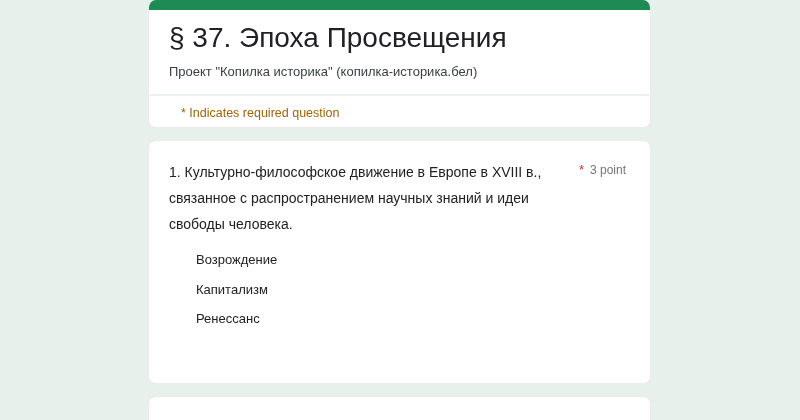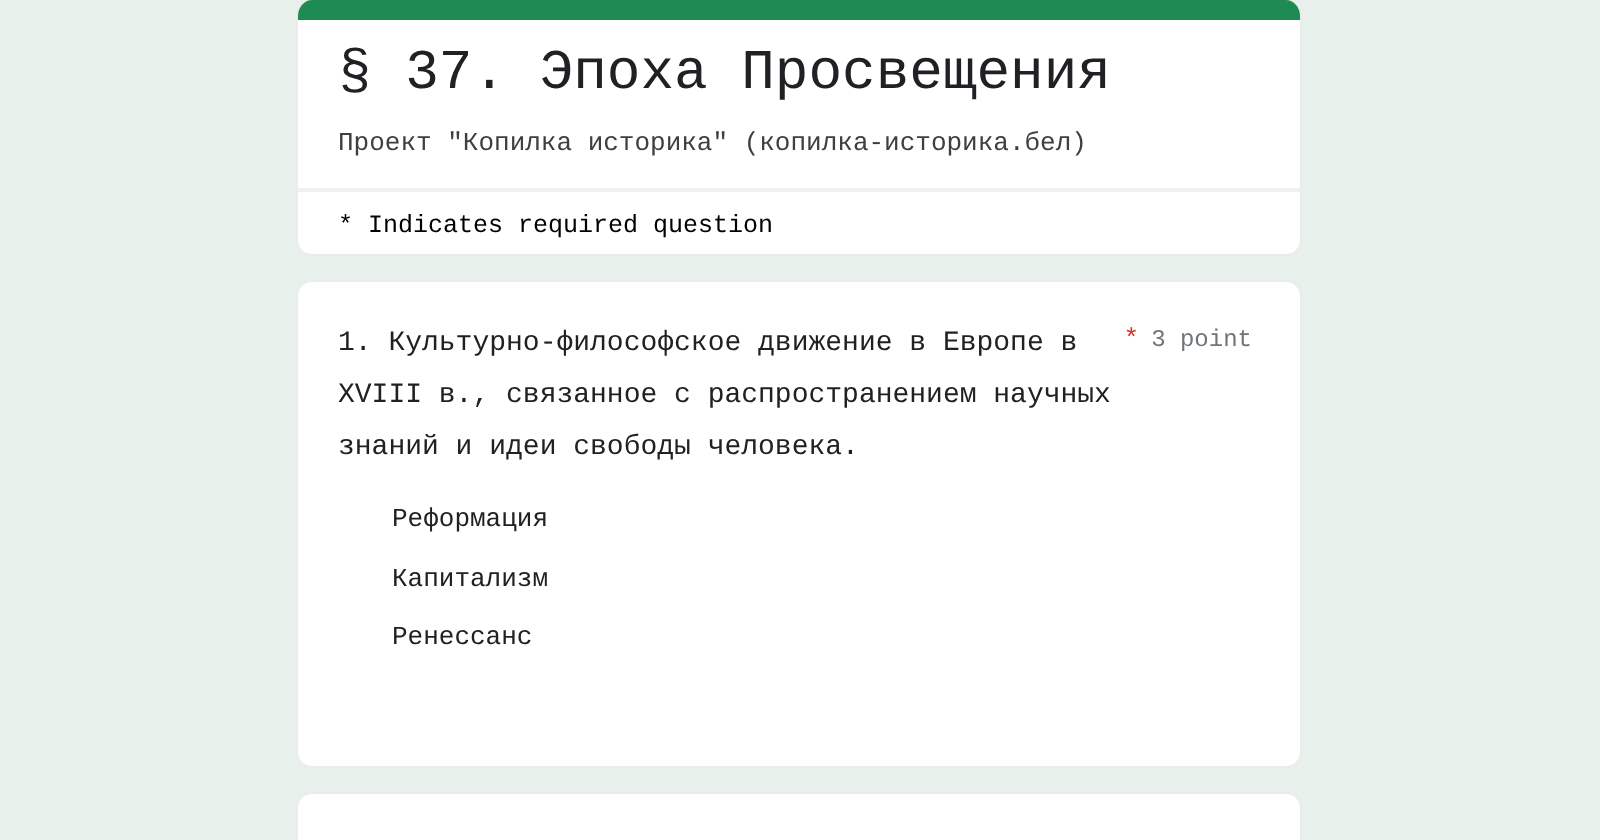--- a/index.html
+++ b/index.html
@@ -16,21 +16,20 @@
     left: 148px;
     top: 0;
     width: 503px;
   }
   .card {
     box-sizing: border-box;
     background: #ffffff;
     border: 1px solid rgba(60, 64, 67, 0.10);
     border-radius: 8px;
     position: relative;
-    font-family: Liberation Mono, monospace;
   }
   
   .header-card {
     height: 128px;
     overflow: hidden;
     border-top: none;
   }
   .accent-bar {
     height: 10px;
     width: 100%;
@@ -53,24 +52,24 @@
     line-height: 16px;
     color: #3c4043;
   }
   .header-divider {
     margin-top: 14px;
     height: 2px;
     width: 100%;
     background: #eef1f2;
   }
   .required-note {
-    margin: 10px 20px 0 20px;
+    margin: 10px 20px 0 32px;
     font-size: 12.5px;
     line-height: 15px;
-    color: #000000;
+    color: #a16207;
   }
   
   .question-card {
     margin-top: 12px;
     height: 244px;
     padding: 18px 24px 0 20px;
     overflow: hidden;
   }
   .question-row {
     display: flex;
@@ -129,21 +128,21 @@
   </section>
 
   <section class="card question-card">
     <div class="question-row">
       <div class="question-text">1. Культурно-философское движение в Европе в XVIII в., связанное с распространением научных знаний и идеи свободы человека.</div>
       <div class="points">
         <span class="req-asterisk">*</span><span class="points-label">3 point</span>
       </div>
     </div>
     <div class="options">
-      <div class="option"><span>Реформация</span></div>
+      <div class="option"><span>Возрождение</span></div>
       <div class="option"><span>Капитализм</span></div>
       <div class="option"><span>Ренессанс</span></div>
     </div>
   </section>
 
   <section class="card next-card"></section>
 
 </div>
 
 </body></html>

